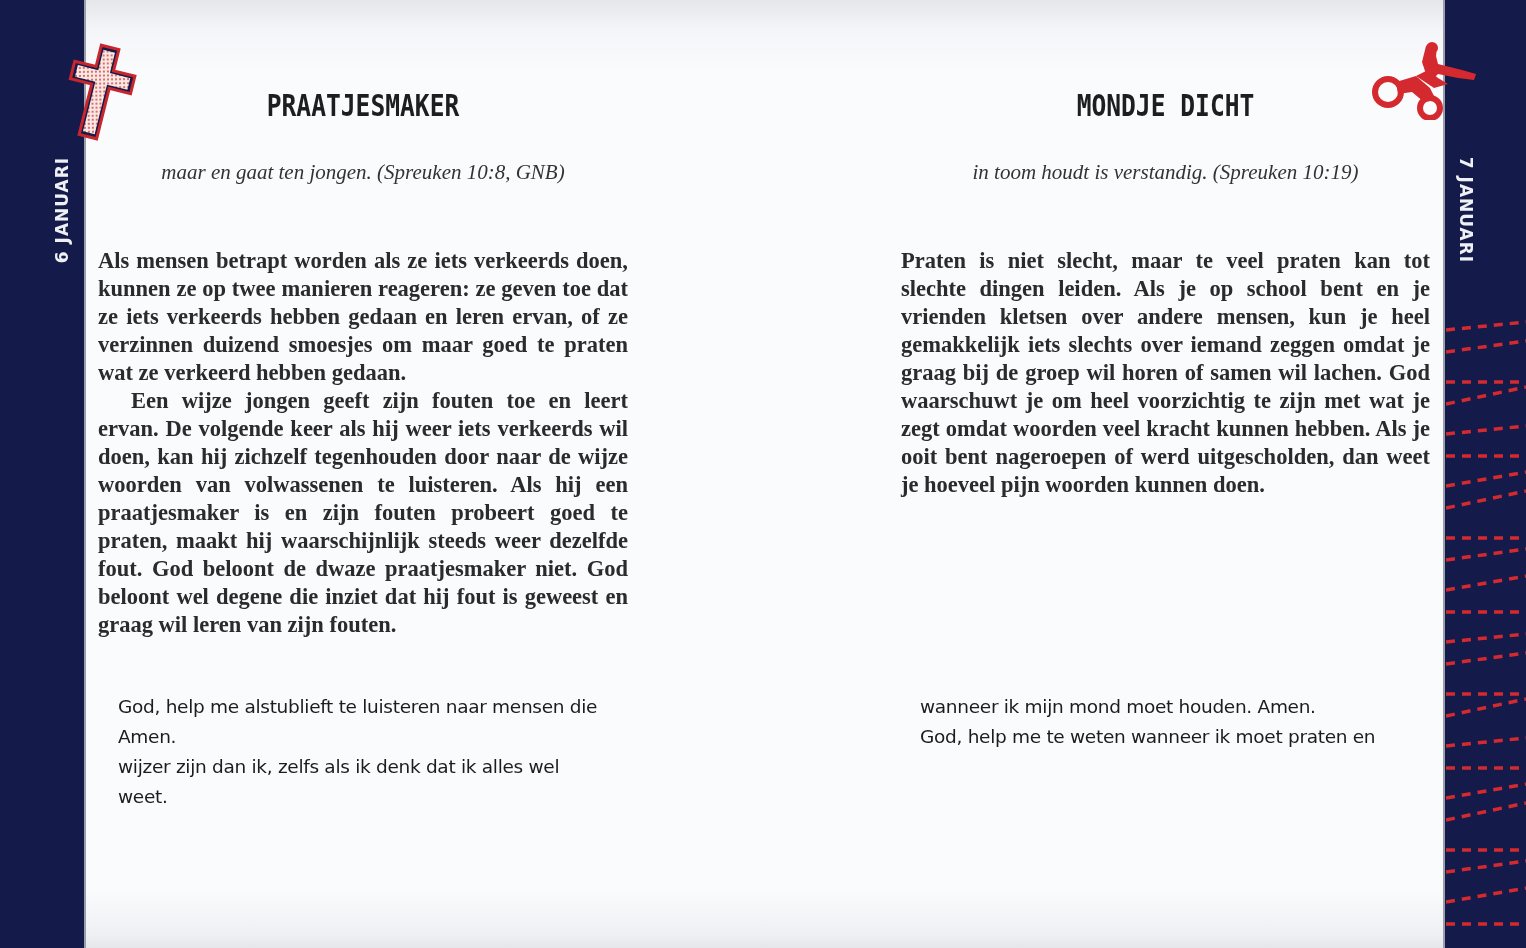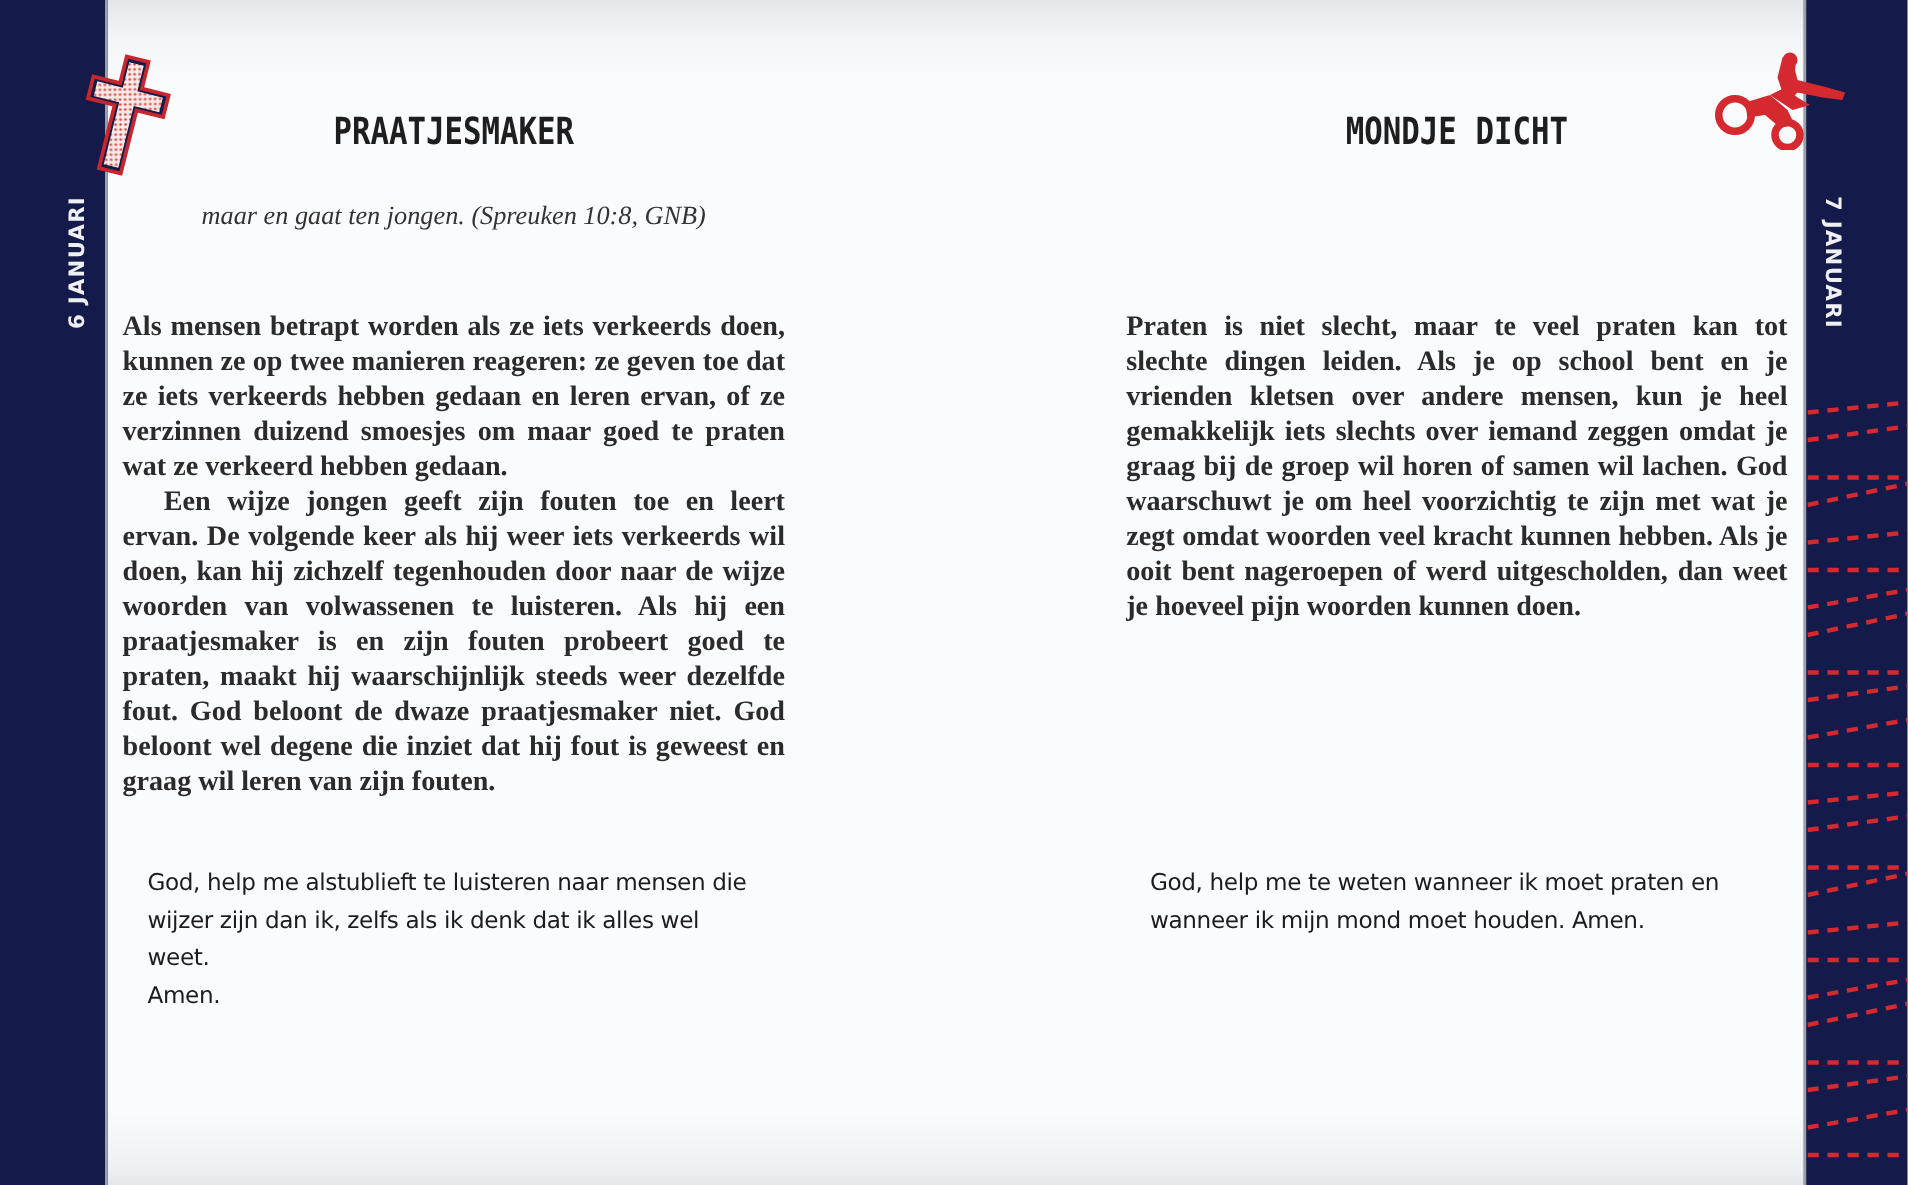--- a/index.html
+++ b/index.html
@@ -125,31 +125,32 @@
     <div class="title">PRAATJESMAKER</div>
     <div class="verse">
       <div>maar en gaat ten jongen. (Spreuken 10:8, GNB)</div>
     </div>
     <div class="body-text">
       <p>Als mensen betrapt worden als ze iets verkeerds doen, kunnen ze op twee manieren reageren: ze geven toe dat ze iets verkeerds hebben gedaan en leren ervan, of ze verzinnen duizend smoesjes om maar goed te praten wat ze verkeerd hebben gedaan.</p>
       <p>Een wijze jongen geeft zijn fouten toe en leert ervan. De volgende keer als hij weer iets verkeerds wil doen, kan hij zichzelf tegenhouden door naar de wijze woorden van volwassenen te luisteren. Als hij een praatjesmaker is en zijn fouten probeert goed te praten, maakt hij waarschijnlijk steeds weer dezelfde fout. God beloont de dwaze praatjesmaker niet. God beloont wel degene die inziet dat hij fout is geweest en graag wil leren van zijn fouten.</p>
     </div>
     <div class="prayer prayer-left">
       <div>God, help me alstublieft te luisteren naar mensen die</div>
+      <div>Amen.</div>
       <div>wijzer zijn dan ik, zelfs als ik denk dat ik alles wel weet.</div>
-      <div>Amen.</div>
     </div>
   </div>
 
   <div class="page page-right">
     <div class="title">MONDJE DICHT</div>
     <div class="verse">
+      <div>in toom houdt is verstandig. (Spreuken 10:19)</div>
     </div>
     <div class="body-text">
       <p>Praten is niet slecht, maar te veel praten kan tot slechte dingen leiden. Als je op school bent en je vrienden kletsen over andere mensen, kun je heel gemakkelijk iets slechts over iemand zeggen omdat je graag bij de groep wil horen of samen wil lachen. God waarschuwt je om heel voorzichtig te zijn met wat je zegt omdat woorden veel kracht kunnen hebben. Als je ooit bent nageroepen of werd uit­gescholden, dan weet je hoeveel pijn woorden kunnen doen.</p>
     </div>
     <div class="prayer prayer-right">
+      <div>wanneer ik mijn mond moet houden. Amen.</div>
       <div>God, help me te weten wanneer ik moet praten en</div>
-      <div>wanneer ik mijn mond moet houden. Amen.</div>
     </div>
   </div>
 
 </div>
 
 </body></html>

